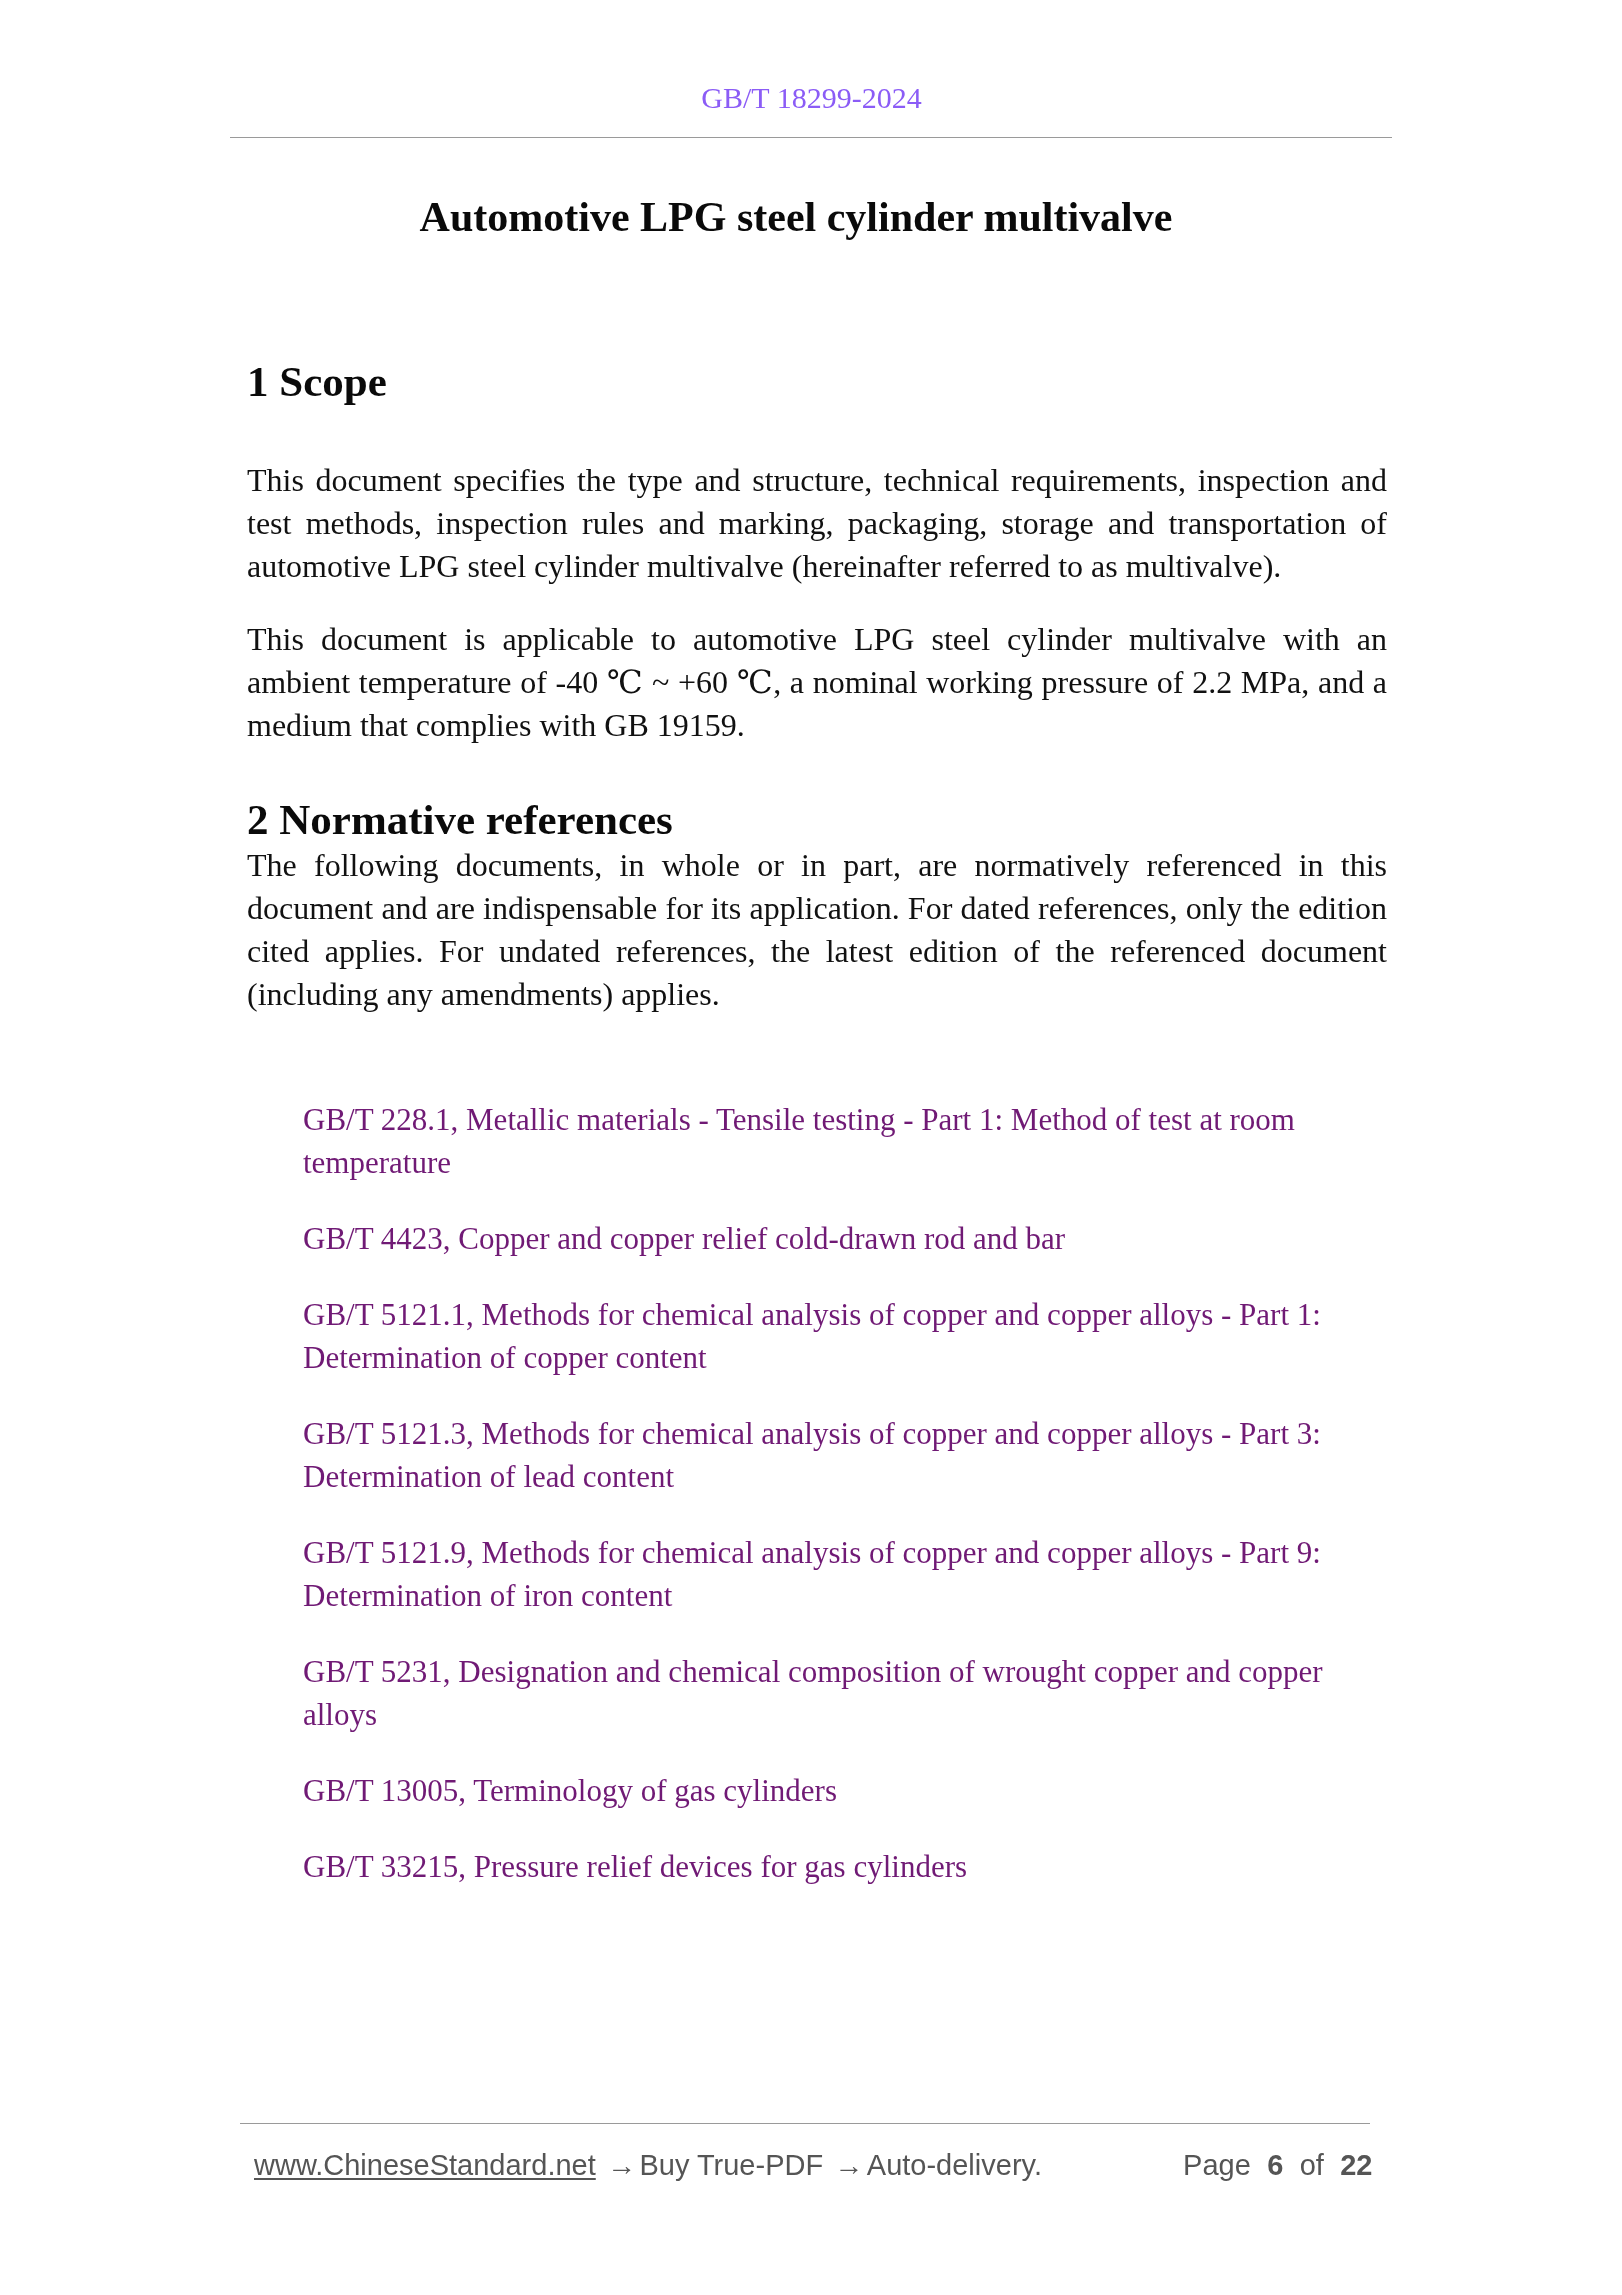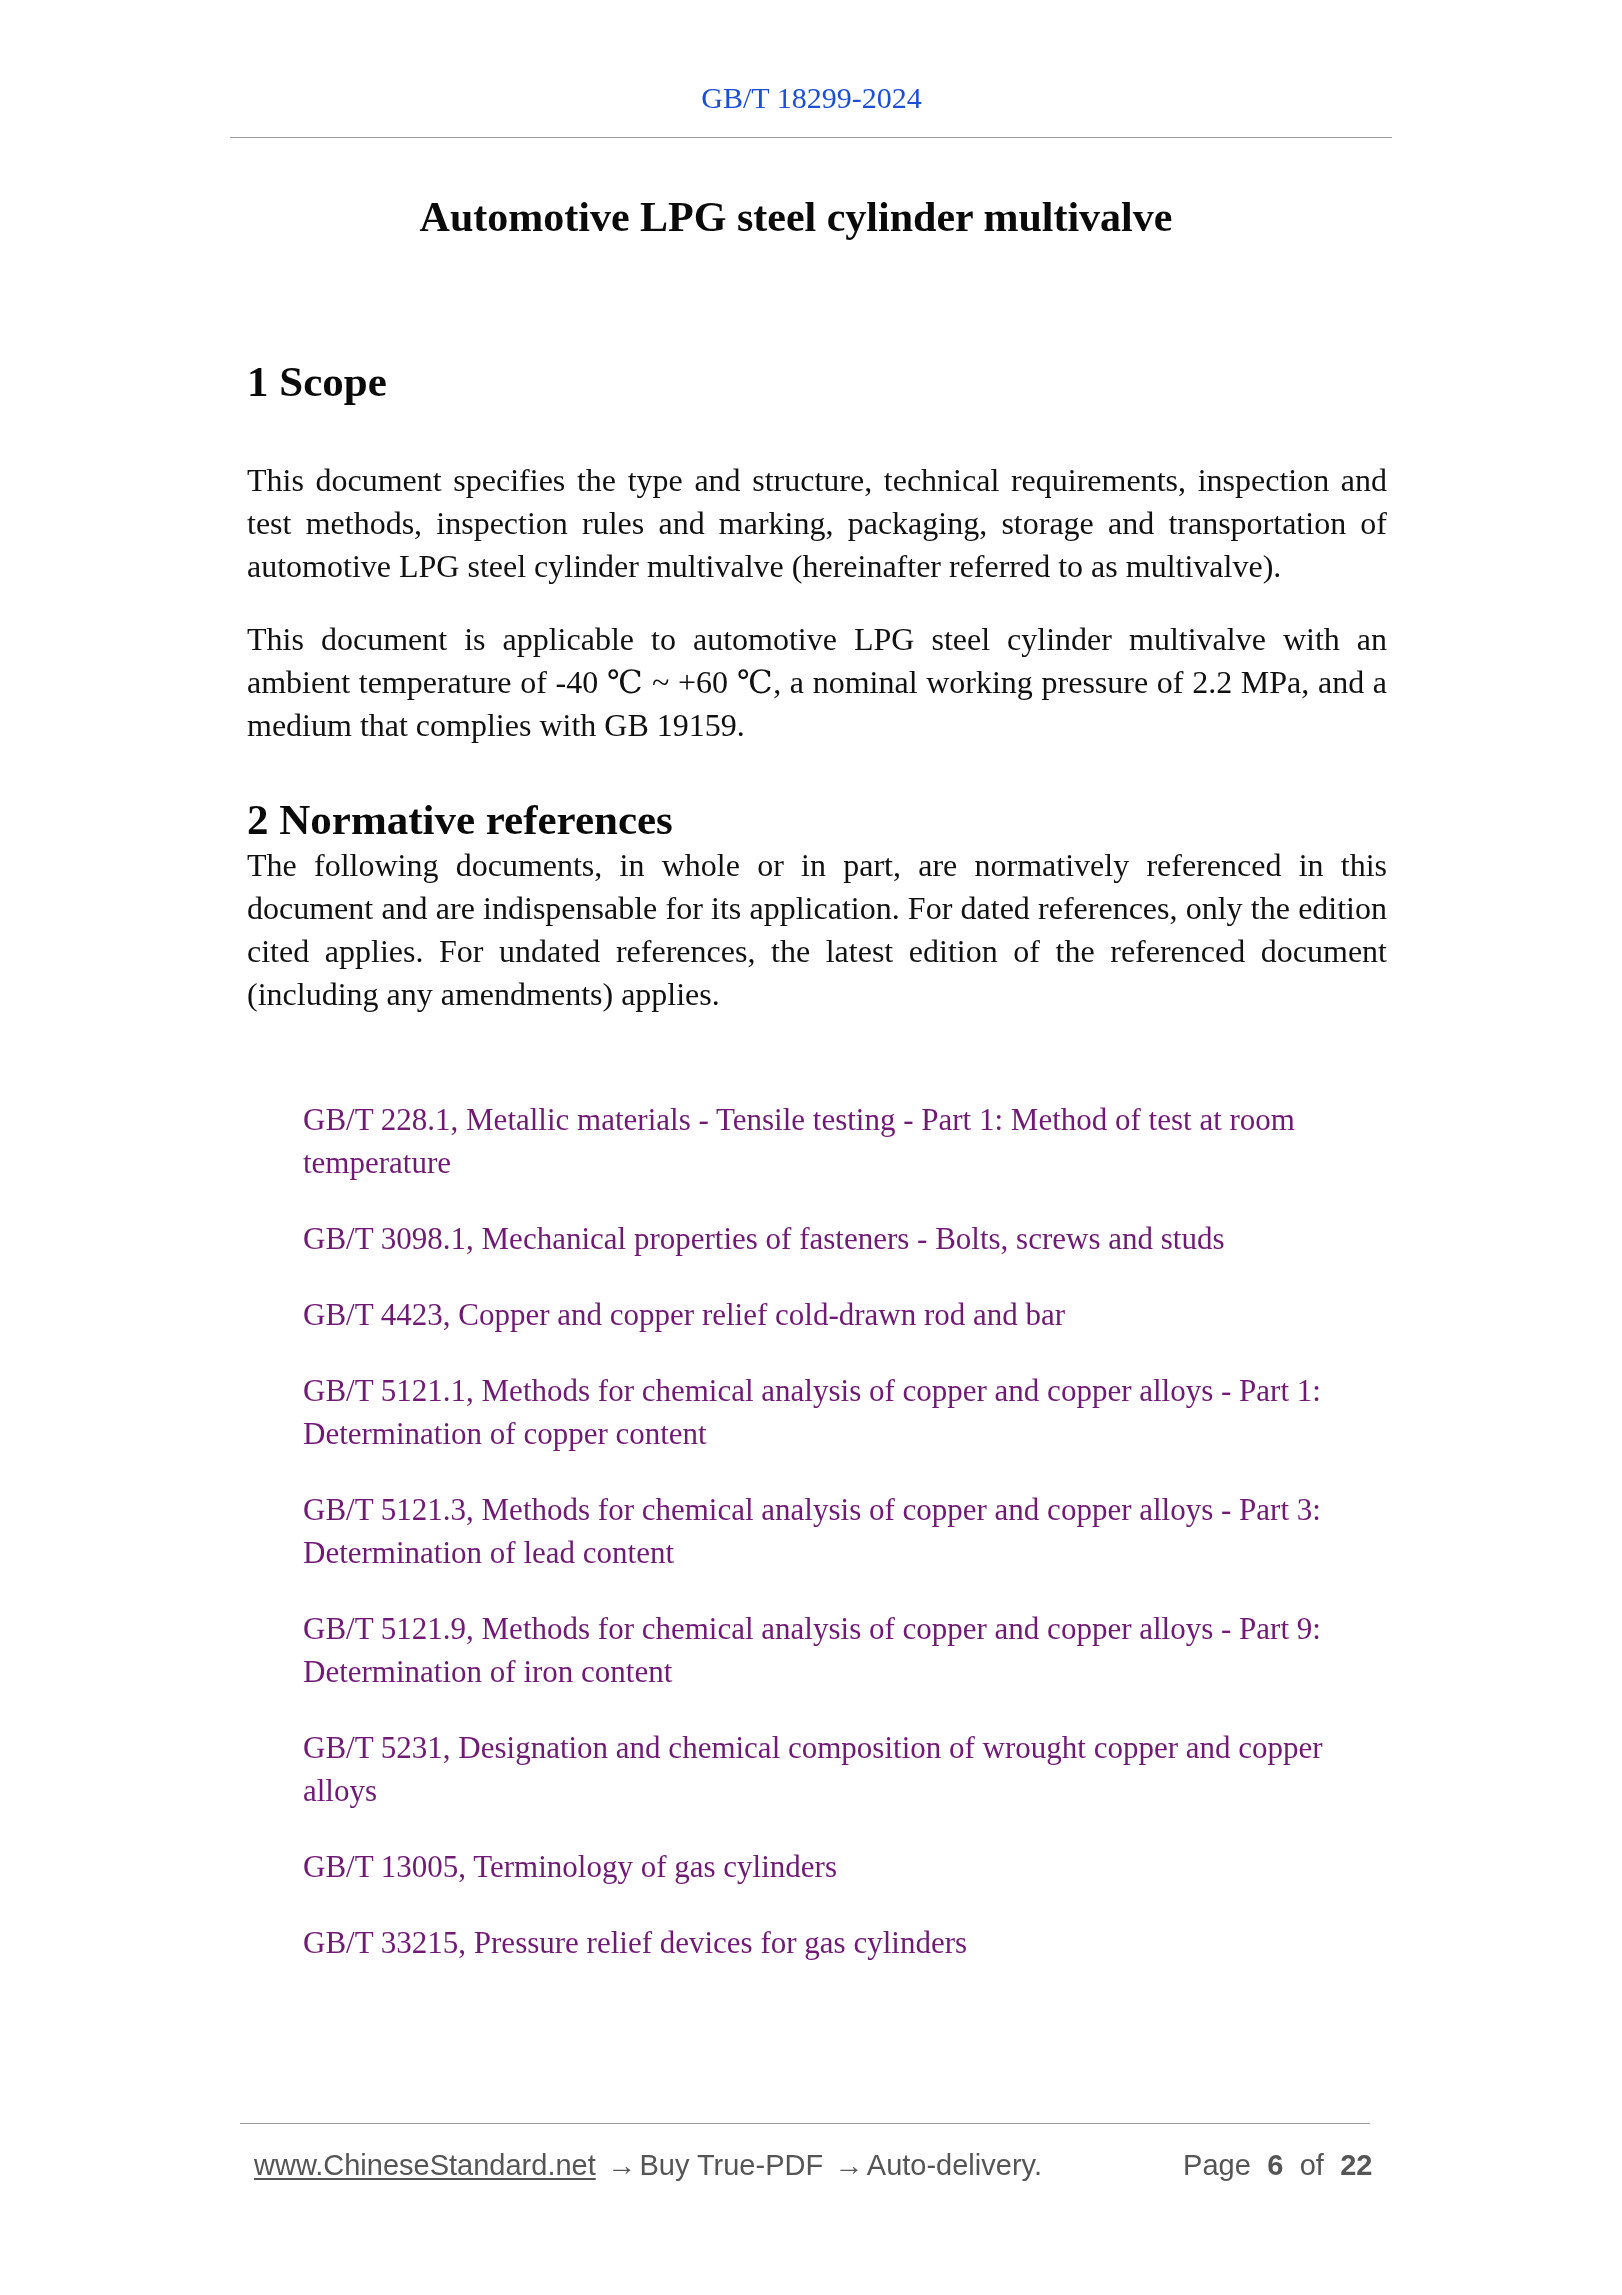--- a/index.html
+++ b/index.html
@@ -16,21 +16,21 @@
     color: #111111;
   }
   .page-header-text {
     position: absolute;
     left: 0;
     width: 1623px;
     top: 80px;
     text-align: center;
     font-size: 30px;
     line-height: 35px;
-    color: #1d4ed8;
+    color: #8b5cf6;
   }
   .header-rule {
     position: absolute;
     left: 230px;
     width: 1162px;
     top: 137px;
     height: 0;
     border-top: 1.7px solid #9a9a9a;
   }
   .doc-title {
@@ -149,21 +149,20 @@
 
   <p class="para" style="top:459px;">This document specifies the type and structure, technical requirements, inspection and test methods, inspection rules and marking, packaging, storage and transportation of automotive LPG steel cylinder multivalve (hereinafter referred to as multivalve).</p>
   <p class="para" style="top:618px;">This document is applicable to automotive LPG steel cylinder multivalve with an ambient temperature of -40 ℃ ~ +60 ℃, a nominal working pressure of 2.2 MPa, and a medium that complies with GB 19159.</p>
 
   <h2 class="section-heading" style="top:795px;">2 Normative references</h2>
 
   <p class="para" style="top:844px;">The following documents, in whole or in part, are normatively referenced in this document and are indispensable for its application. For dated references, only the edition cited applies. For undated references, the latest edition of the referenced document (including any amendments) applies.</p>
 
   <ul class="ref-list">
     <li class="ref-item">GB/T 228.1, Metallic materials - Tensile testing - Part 1: Method of test at room temperature</li>
-    <li class="ref-item">GB/T 3098.1, Mechanical properties of fasteners - Bolts, screws and studs</li>
     <li class="ref-item">GB/T 4423, Copper and copper relief cold-drawn rod and bar</li>
     <li class="ref-item">GB/T 5121.1, Methods for chemical analysis of copper and copper alloys - Part 1: Determination of copper content</li>
     <li class="ref-item">GB/T 5121.3, Methods for chemical analysis of copper and copper alloys - Part 3: Determination of lead content</li>
     <li class="ref-item">GB/T 5121.9, Methods for chemical analysis of copper and copper alloys - Part 9: Determination of iron content</li>
     <li class="ref-item">GB/T 5231, Designation and chemical composition of wrought copper and copper alloys</li>
     <li class="ref-item">GB/T 13005, Terminology of gas cylinders</li>
     <li class="ref-item">GB/T 33215, Pressure relief devices for gas cylinders</li>
   </ul>
 </div>
 

